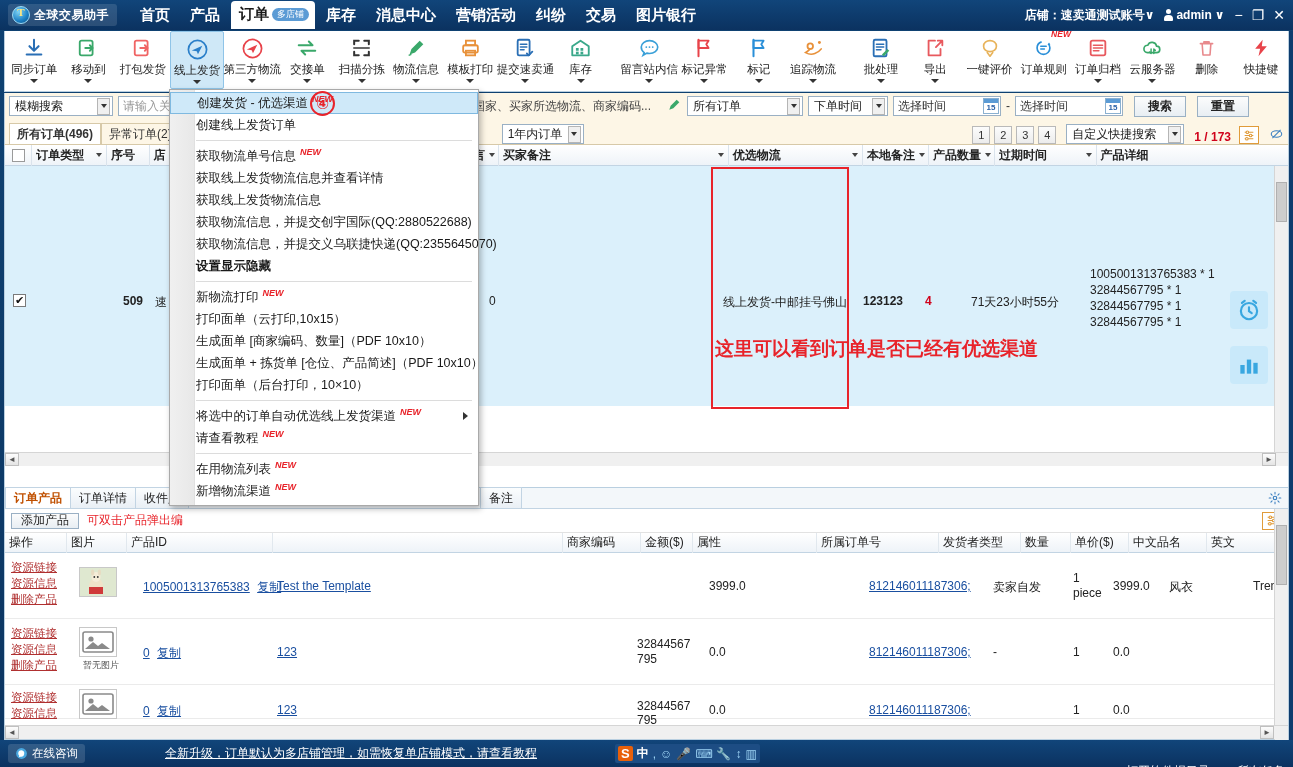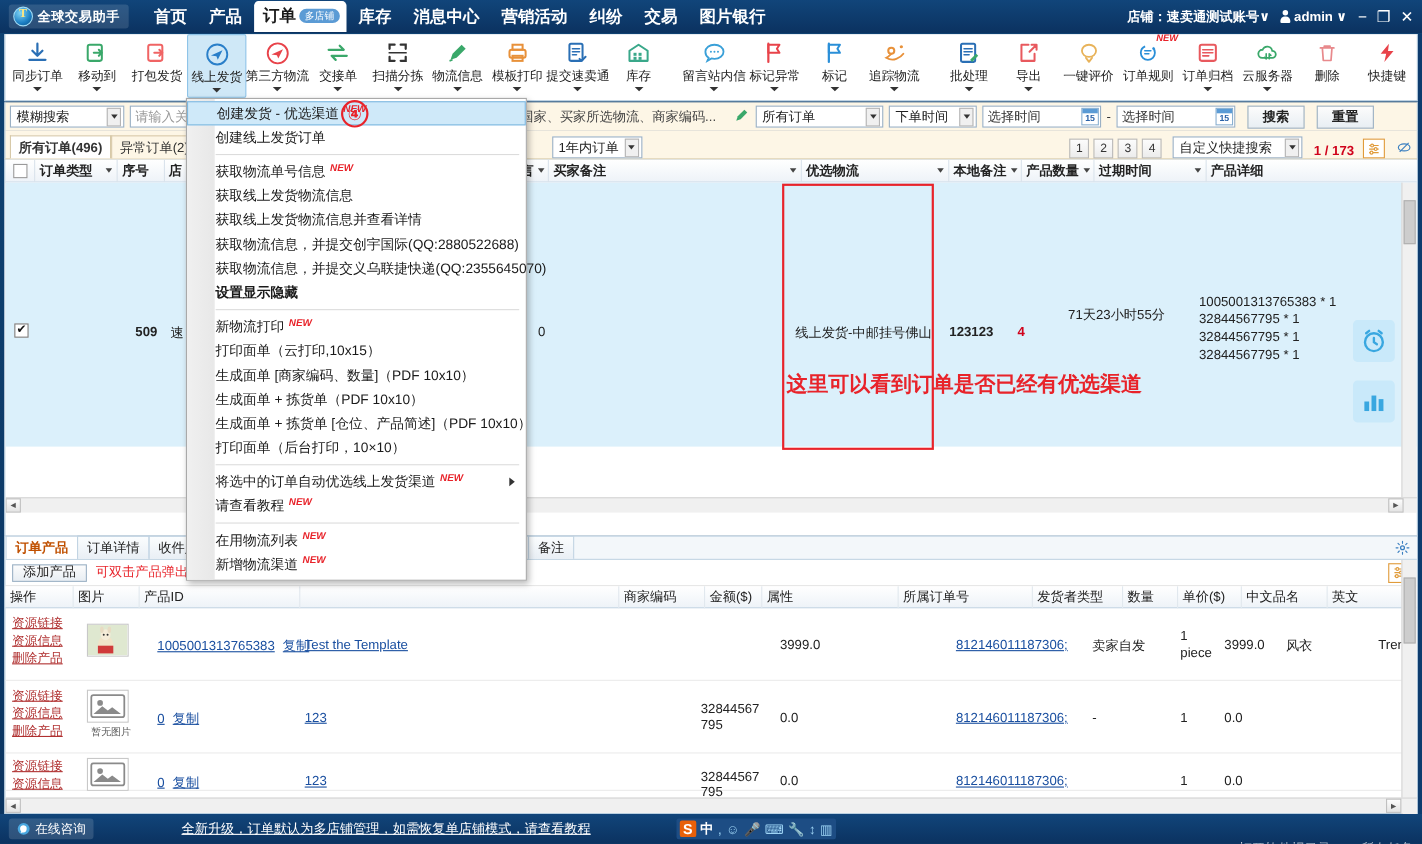--- a/index.html
+++ b/index.html
@@ -736,21 +736,21 @@
 
       <div class="cell" style="left:8px; top:128px">
         <span class="chk">✔</span>
       </div>
       <div class="cell" style="left:118px; top:128px; font-weight:bold">509</div>
       <div class="cell" style="left:150px; top:128px">速</div>
       <div class="cell" style="left:484px; top:128px">0</div>
       <div class="cell" style="left:718px; top:128px">线上发货-中邮挂号佛山</div>
       <div class="cell" style="left:858px; top:128px; font-weight:bold">123123</div>
       <div class="cell" style="left:920px; top:128px; color:#d0021b; font-weight:bold">4</div>
-      <div class="cell" style="left:966px; top:112px">71天23小时55分</div>
+      <div class="cell" style="left:966px; top:128px">71天23小时55分</div>
 
       <div class="cell" style="left:1085px; top:100px; line-height:16px;">
         <div>1005001313765383  * 1</div>
         <div>32844567795  * 1</div>
         <div>32844567795  * 1</div>
         <div>32844567795  * 1</div>
       </div>
 
       <div class="redbox" style="left:706px; top:1px; width:138px; height:242px;"></div>
 
@@ -978,47 +978,44 @@
     </div>
     <div class="mi">
       <span>创建线上发货订单</span>
     </div>
     <div class="msep"></div>
     <div class="mi">
       <span>获取物流单号信息</span>
       <span class="nt">NEW</span>
     </div>
     <div class="mi">
+      <span>获取线上发货物流信息并查看详情</span>
+    </div>
+    <div class="mi">
       <span>获取线上发货物流信息</span>
-    </div>
-    <div class="mi">
-      <span>获取线上发货物流信息并查看详情</span>
     </div>
     <div class="mi">
       <span>获取物流信息，并提交创宇国际(QQ:2880522688)</span>
     </div>
     <div class="mi">
       <span>获取物流信息，并提交义乌联捷快递(QQ:2355645070)</span>
     </div>
     <div class="mi bold">
       <span>设置显示隐藏</span>
     </div>
     <div class="msep"></div>
     <div class="mi">
       <span>新物流打印</span>
       <span class="nt">NEW</span>
     </div>
     <div class="mi">
       <span>打印面单（云打印,10x15）</span>
     </div>
     <div class="mi">
       <span>生成面单 [商家编码、数量]（PDF 10x10）</span>
-    </div>
-    <div class="mi">
-      <span>生成面单 + 拣货单（PDF 10x10）</span>
     </div>
     <div class="mi">
       <span>生成面单 + 拣货单 [仓位、产品简述]（PDF 10x10）</span>
     </div>
     <div class="mi">
       <span>打印面单（后台打印，10×10）</span>
     </div>
     <div class="msep"></div>
     <div class="mi">
       <span>将选中的订单自动优选线上发货渠道</span>

